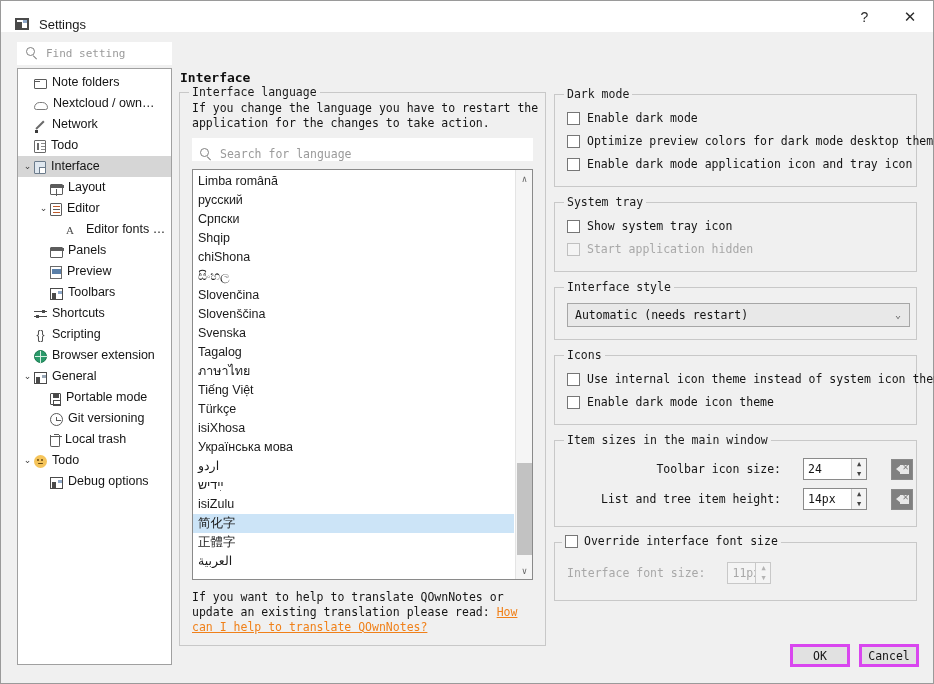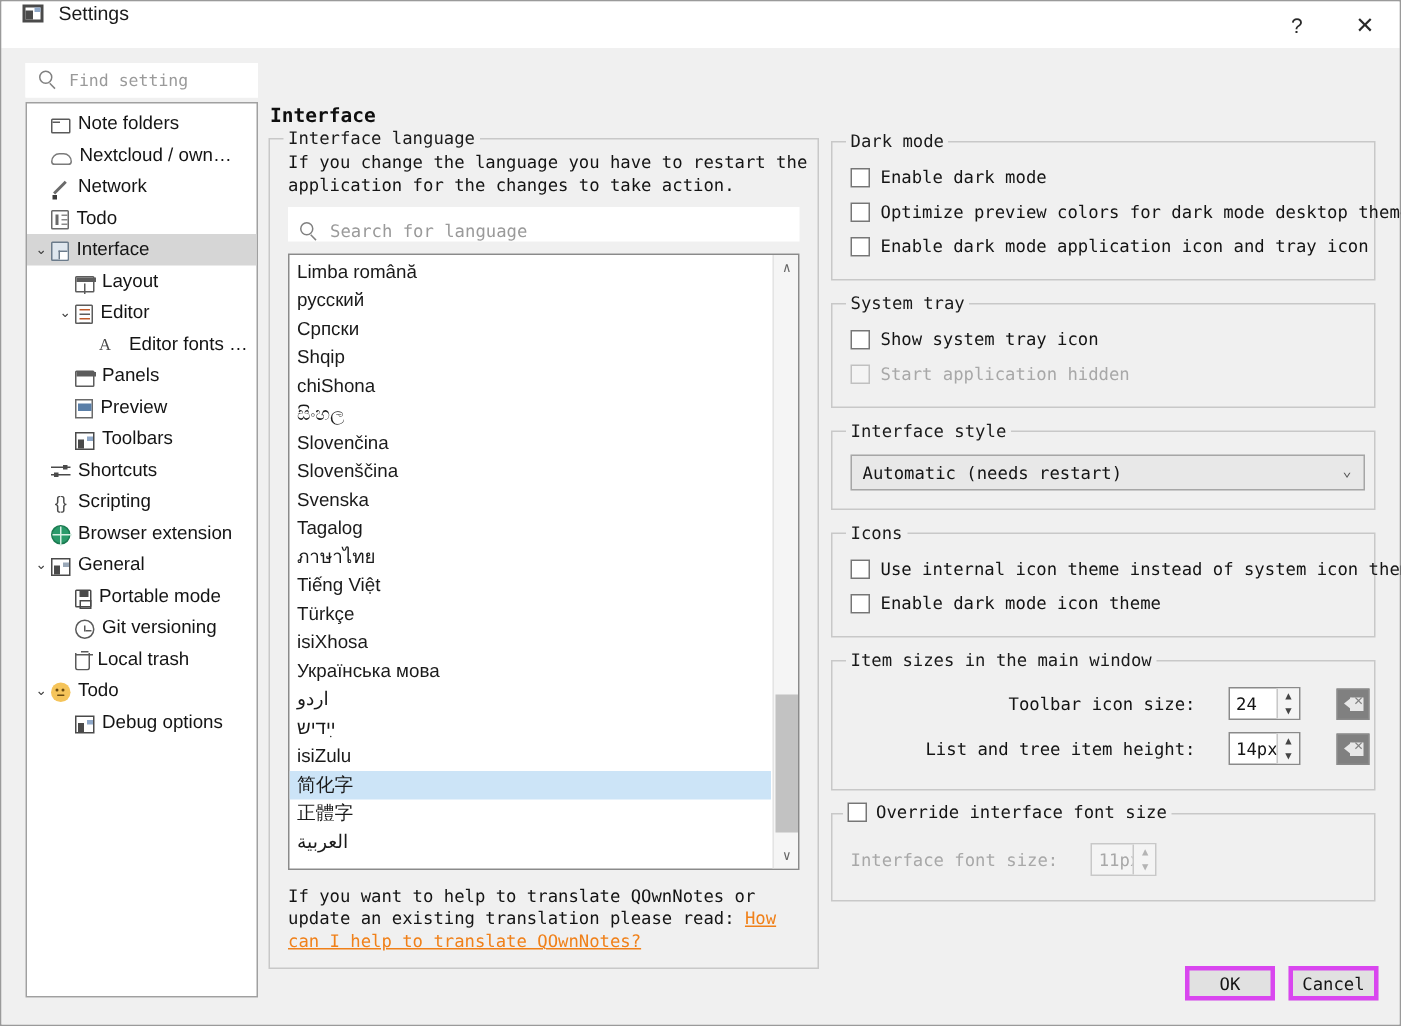--- a/index.html
+++ b/index.html
@@ -15,21 +15,21 @@
     width: 934px; height: 684px;
     background: #f0f0f0;
     border: 1px solid #9a9a9a;
   }
 
   
   #titlebar {
     position: absolute; left: 0; top: 0;
     width: 932px; height: 31px;
     background: #ffffff;
-    display: flex; align-items: flex-start;
+    display: flex; align-items: flex-end;
   }
   #titlebar .app-icon {
     margin-left: 13px; width: 16px; height: 16px;
     display: inline-block; position: relative;
   }
   #titlebar .app-icon .frm {
     position: absolute; left: 1px; top: 2px; width: 14px; height: 12px;
     border: 2px solid #4a4a4a; background: #ffffff;
   }
   #titlebar .app-icon .blk {
@@ -268,21 +268,21 @@
   }
 
   
   .spin-row {
     display: flex; align-items: center; justify-content: flex-end;
     margin: 6px 0; height: 24px; gap: 16px;
   }
   .spin-label { font-size: 11.5px; color: #141414; margin-right: 6px; white-space: nowrap; }
   .spin-label.dis { color: #a8a8a8; }
   .spin {
-    position: relative; width: 48px; height: 22px;
+    position: relative; width: 64px; height: 22px;
     background: #ffffff; border: 1px solid #8a8a8a;
     display: flex; align-items: center;
   }
   .spin.sm { width: 44px; }
   .spin.dis { border-color: #c8c8c8; background: #f4f4f4; }
   .spin .sval { margin-left: 4px; font-size: 11.5px; color: #141414; }
   .spin.dis .sval { color: #a8a8a8; }
   .spin .btns {
     position: absolute; right: 0; top: 0; width: 15px; height: 100%;
     border-left: 1px solid #c8c8c8; background: #f4f4f4;

